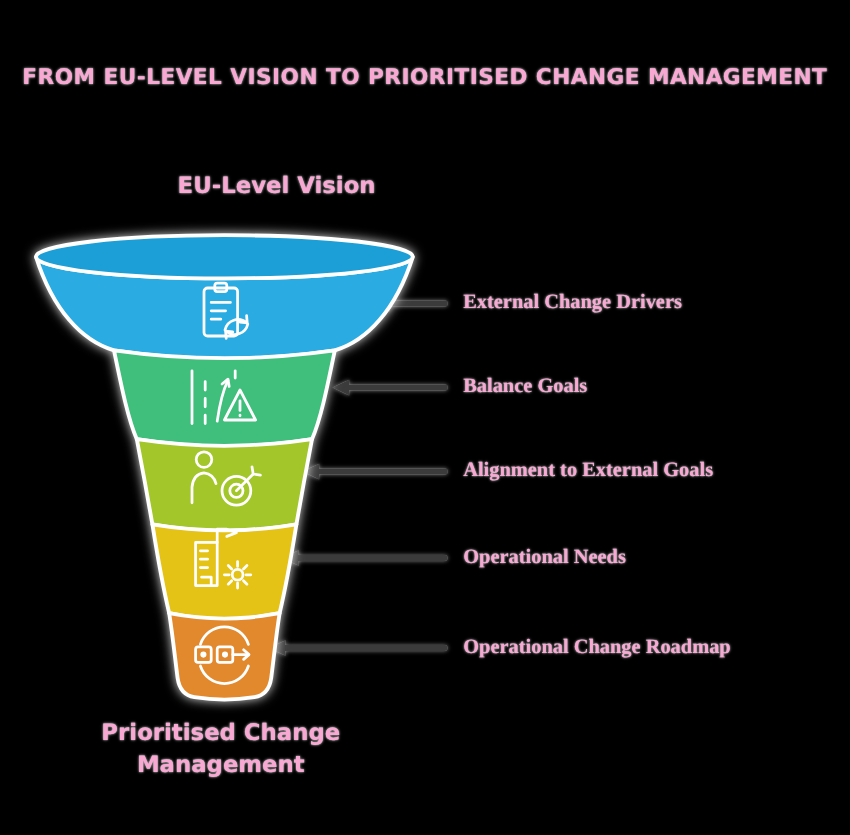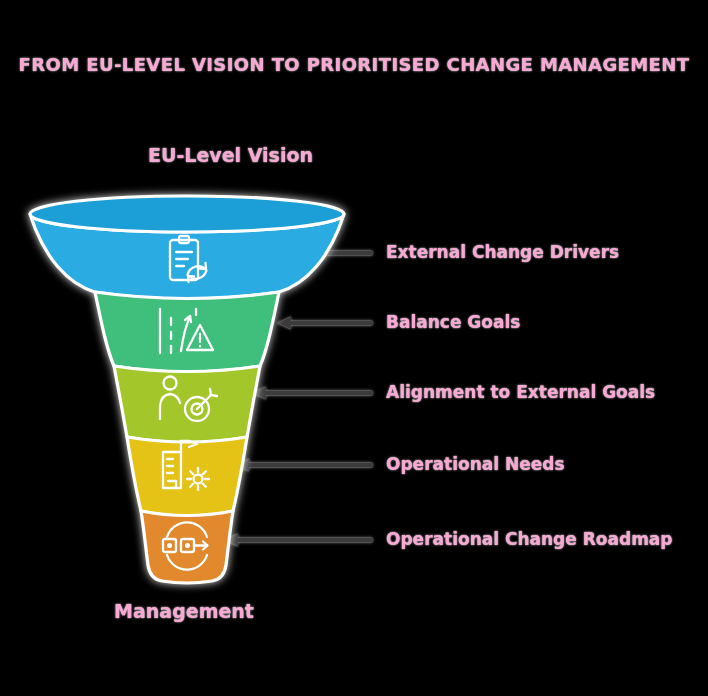--- a/index.html
+++ b/index.html
@@ -16,21 +16,21 @@
     position:absolute;top:54px;left:0;right:0;
     text-align:center;font-size:18px;font-weight:700;letter-spacing:.4px;
     white-space:nowrap;
   }
   .top-label{
     position:absolute;top:144px;left:112px;
     font-size:19px;font-weight:700;padding-left:36px;
   }
   .stage-label{
     position:absolute;left:386px;
-    font-size:17px;font-weight:700;white-space:nowrap;
+    font-size:17px;font-weight:700;white-space:nowrap;font-family:Liberation Serif, serif;
   }
   .bottom-label{
     position:absolute;top:598px;left:58px;width:252px;
     text-align:center;font-size:19px;font-weight:700;line-height:26px;
   }
   svg{position:absolute;top:0;left:0;}
   .funnel-stage{stroke:#fff;stroke-width:3.2;stroke-linejoin:round;}
   .icon{stroke:#fff;stroke-width:2.3;fill:none;stroke-linecap:round;stroke-linejoin:round;}
 </style>
 </head>
@@ -135,14 +135,15 @@
 
 <div class="top-label halo">EU-Level Vision</div>
 
 <div class="stage-label halo" style="top:242px">External Change Drivers</div>
 <div class="stage-label halo" style="top:312px">Balance Goals</div>
 <div class="stage-label halo" style="top:382px">Alignment to External Goals</div>
 <div class="stage-label halo" style="top:454px">Operational Needs</div>
 <div class="stage-label halo" style="top:529px">Operational Change Roadmap</div>
 
 <div class="bottom-label halo">
+  <div>Prioritised Change</div>
   <div>Management</div>
 </div>
 
 </body></html>

